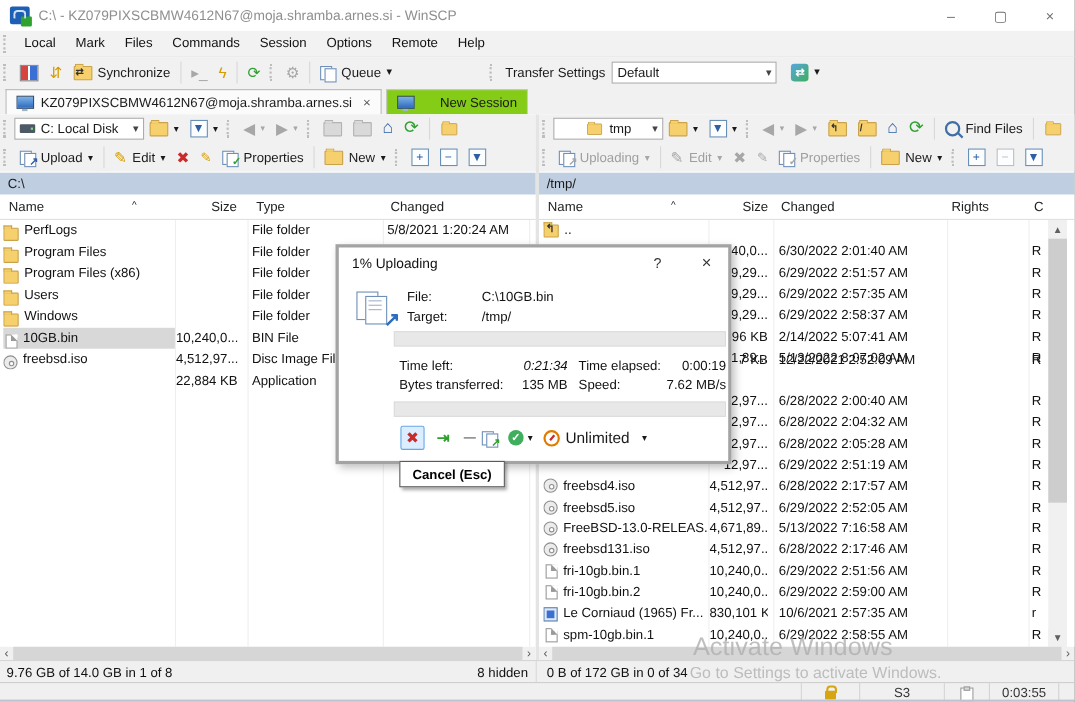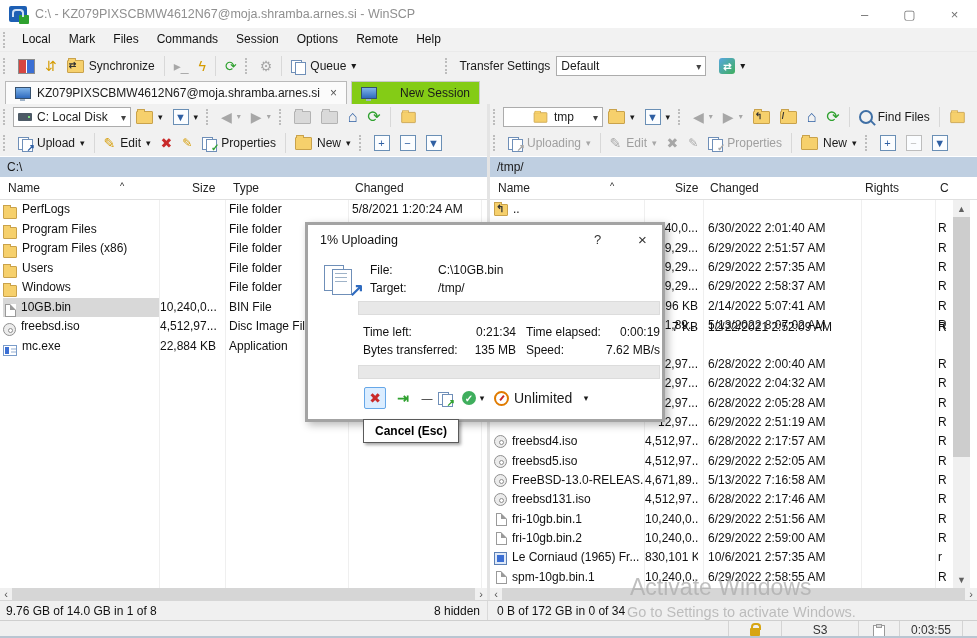--- a/index.html
+++ b/index.html
@@ -372,24 +372,20 @@
         <div class="lrow" style="top: 117px;">
           <span class="cell c-name">
             <span class="fico disc"></span>
             <span class="">freebsd.iso</span>
           </span>
           <span class="cell c-size">4,512,97...</span>
           <span class="cell c-type">Disc Image File</span>
           <span class="cell c-chg"></span>
         </div>
         <div class="lrow" style="top: 136.5px;">
-          <span class="cell c-name">
-            <span class="fico app"></span>
-            <span class="">mc.exe</span>
-          </span>
           <span class="cell c-size">22,884 KB</span>
           <span class="cell c-type">Application</span>
           <span class="cell c-chg"></span>
         </div>
       </div>
   </div>
 
   <div class="panel right">
     <div class="ptool" style="top:0;">
       <span class="grip"></span>
@@ -723,21 +719,21 @@
     <span class="dlg-ico">
         <span class="ln"></span>
         <span class="ov">↗</span>
       </span>
     <span class="dlg-lbl" style="left:62px;top:38px;">File:</span>
     <span class="dlg-lbl" style="left:130px;top:38px;">C:\10GB.bin</span>
     <span class="dlg-lbl" style="left:62px;top:56px;">Target:</span>
     <span class="dlg-lbl" style="left:130px;top:56px;">/tmp/</span>
     <span class="pbar" style="top:76px;"><span class="pfill" id="pfill1" style="width: 2%;"></span></span>
     <span class="dlg-lbl" style="left:55px;top:100px;">Time left:</span>
-    <span class="dlg-lbl" style="left:150px;top:100px;width:58px;text-align:right;">0:21:34</span>
+    <span class="dlg-lbl" style="left:150px;top:100px;width:58px;text-align:right;font-style:italic;">0:21:34</span>
     <span class="dlg-lbl" style="left:218px;top:100px;">Time elapsed:</span>
     <span class="dlg-lbl" style="left:300px;top:100px;width:52px;text-align:right;">0:00:19</span>
     <span class="dlg-lbl" style="left:55px;top:118px;">Bytes transferred:</span>
     <span class="dlg-lbl" style="left:150px;top:118px;width:58px;text-align:right;">135 MB</span>
     <span class="dlg-lbl" style="left:218px;top:118px;">Speed:</span>
     <span class="dlg-lbl" style="left:290px;top:118px;width:62px;text-align:right;">7.62 MB/s</span>
     <span class="pbar" style="top:140px;"><span class="pfill" id="pfill2" style="width: 2%;"></span></span>
     <div class="dlg-btnrow">
       <span class="dbtn sel" style="left:56px;">
           <span class="red">✖</span>

